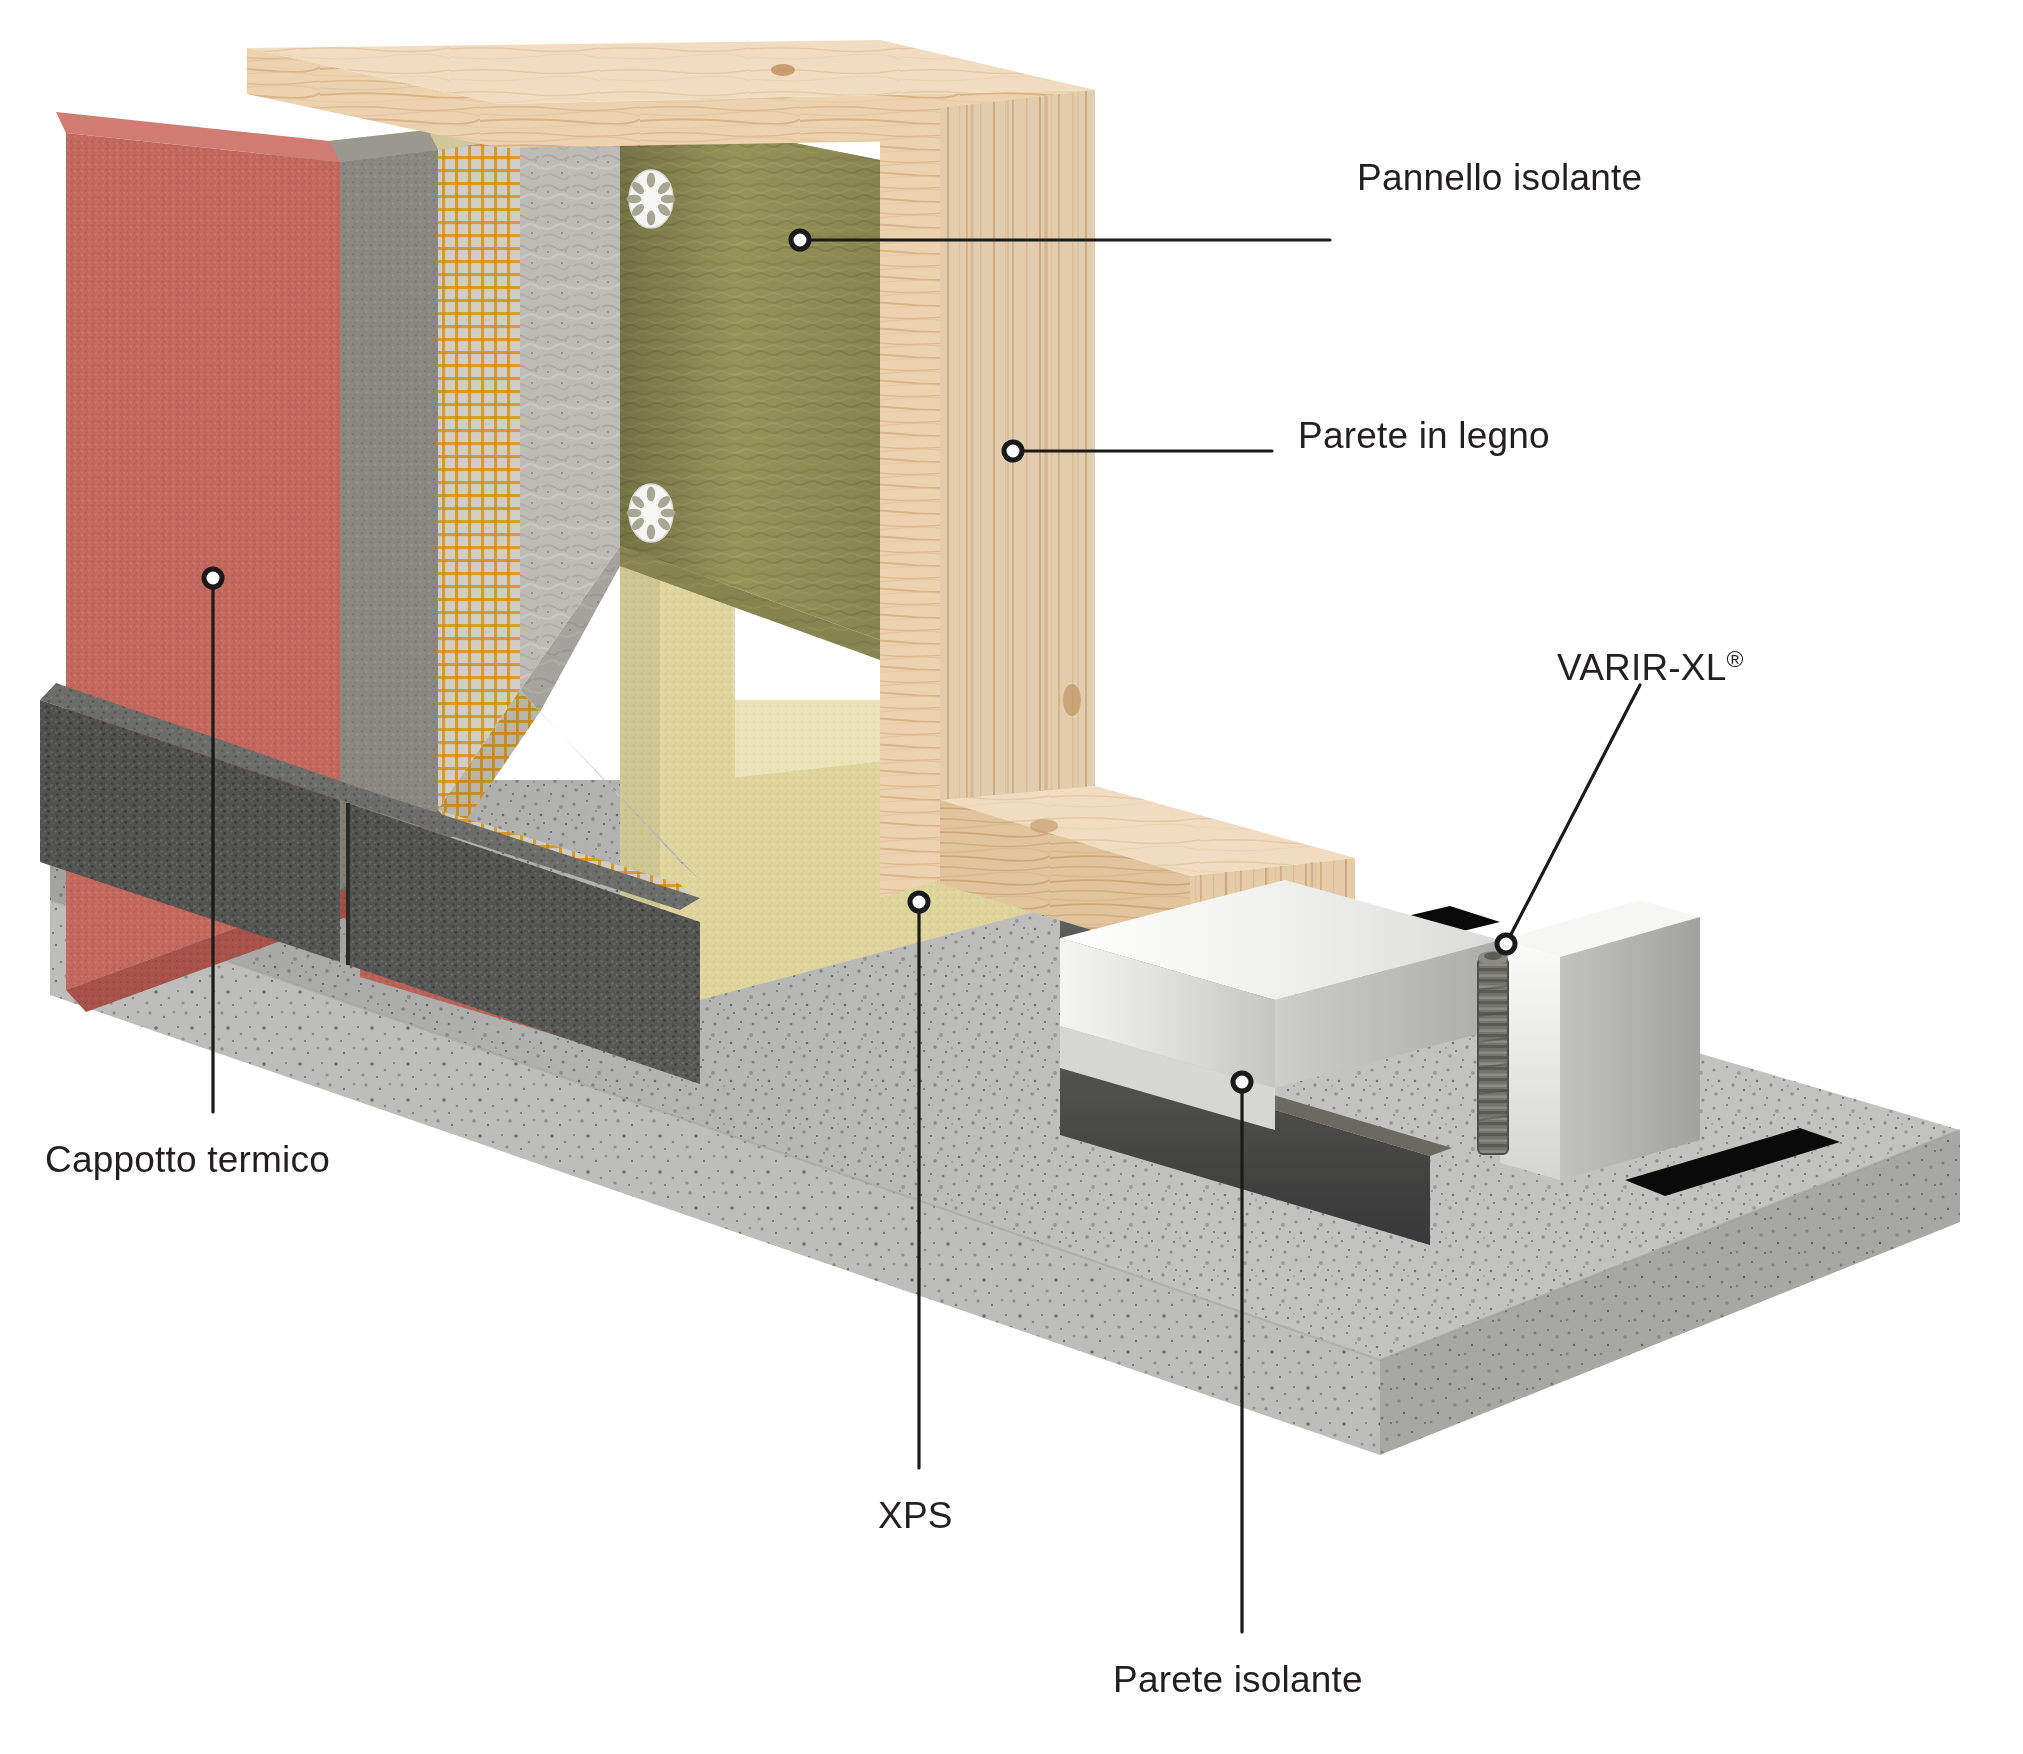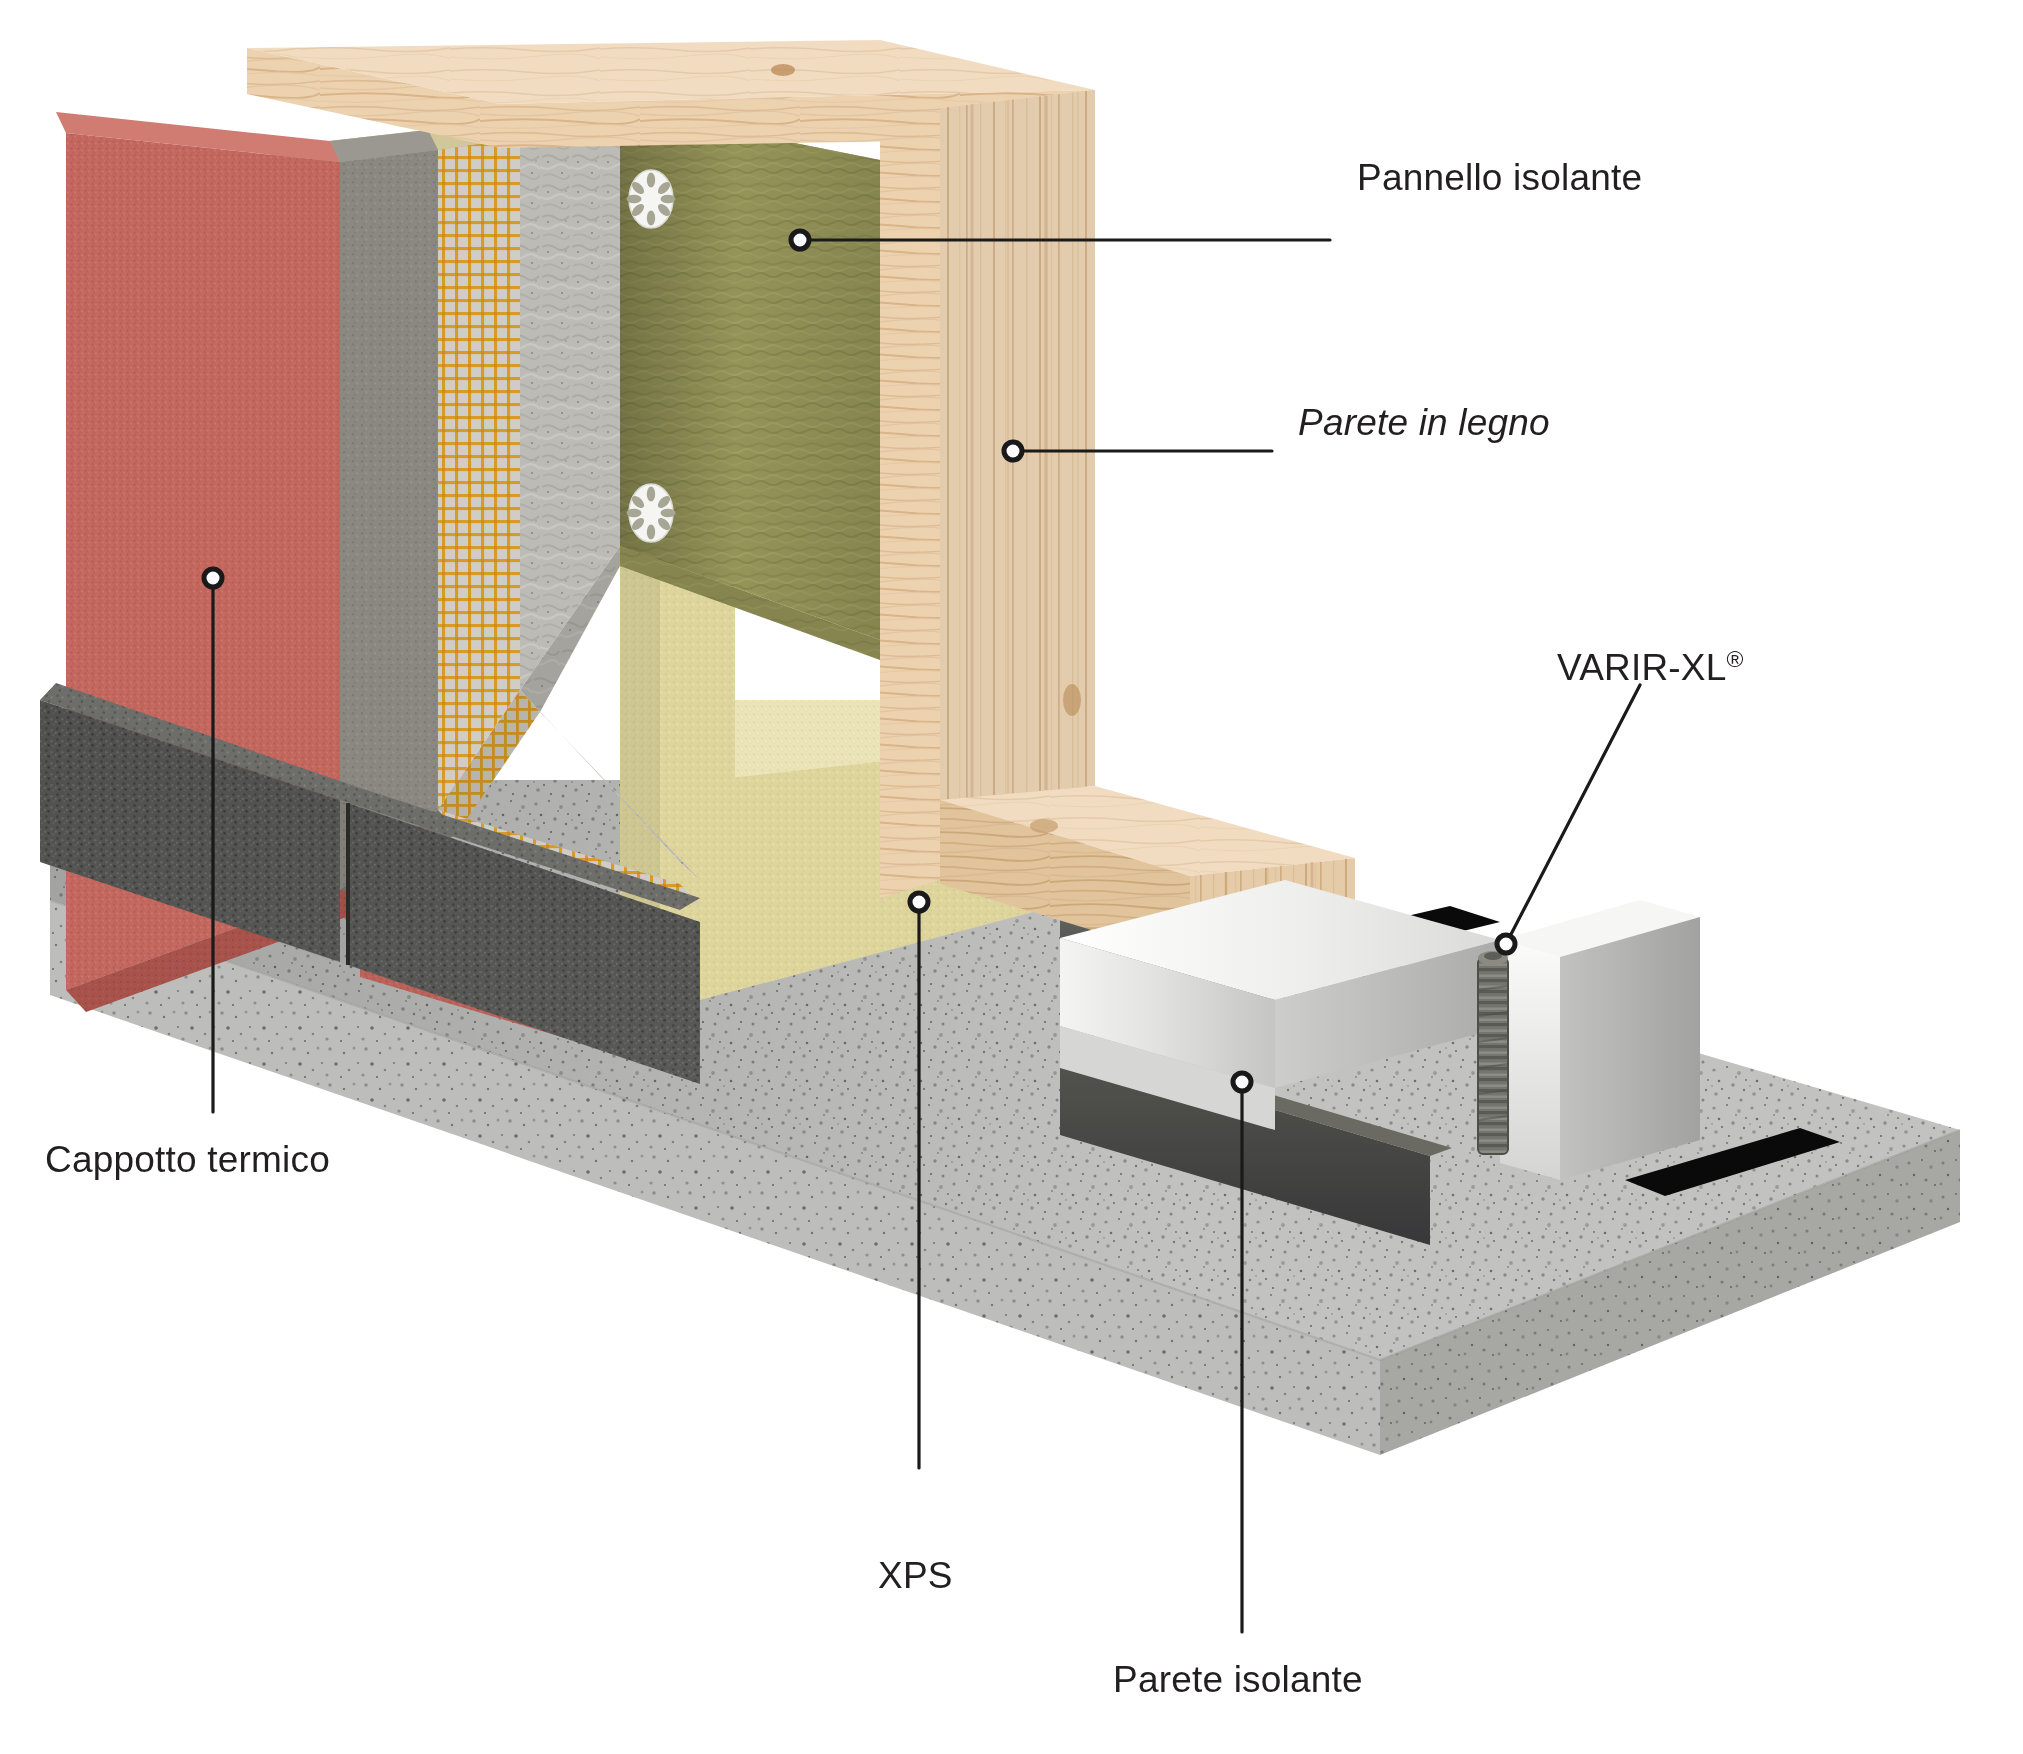--- a/index.html
+++ b/index.html
@@ -454,29 +454,29 @@
         <circle cx="1506" cy="944" r="9" fill="#ffffff" stroke="#1a1a1a" stroke-width="5"></circle>
         <circle cx="213" cy="578" r="9" fill="#ffffff" stroke="#1a1a1a" stroke-width="5"></circle>
         <circle cx="919" cy="902" r="9" fill="#ffffff" stroke="#1a1a1a" stroke-width="5"></circle>
         <circle cx="1242" cy="1082" r="9" fill="#ffffff" stroke="#1a1a1a" stroke-width="5"></circle>
       </g>
 </svg>
 
 <div class="lbl" id="lab0" style="left: 1357px; top: 158px;">
   <span>Pannello isolante</span>
 </div>
-<div class="lbl" id="lab1" style="left: 1298px; top: 403px; font-style: italic;">
+<div class="lbl" id="lab1" style="left: 1298px; top: 416px;">
   <span>Parete in legno</span>
 </div>
 <div class="lbl" id="lab2" style="left: 1557px; top: 648px; text-align: center;">
   <span>VARIR-XL</span><sup>®</sup>
 </div>
 <div class="lbl" id="lab3" style="left: 45px; top: 1140px; text-align: right;">
   <span>Cappotto termico</span>
 </div>
-<div class="lbl" id="lab4" style="left: 878px; top: 1556px;">
+<div class="lbl" id="lab4" style="left: 878px; top: 1496px;">
   <span>XPS</span>
 </div>
 <div class="lbl" id="lab5" style="left: 1113px; top: 1660px;">
   <span>Parete isolante</span>
 </div>
 
 </div>
 
 </body></html>

